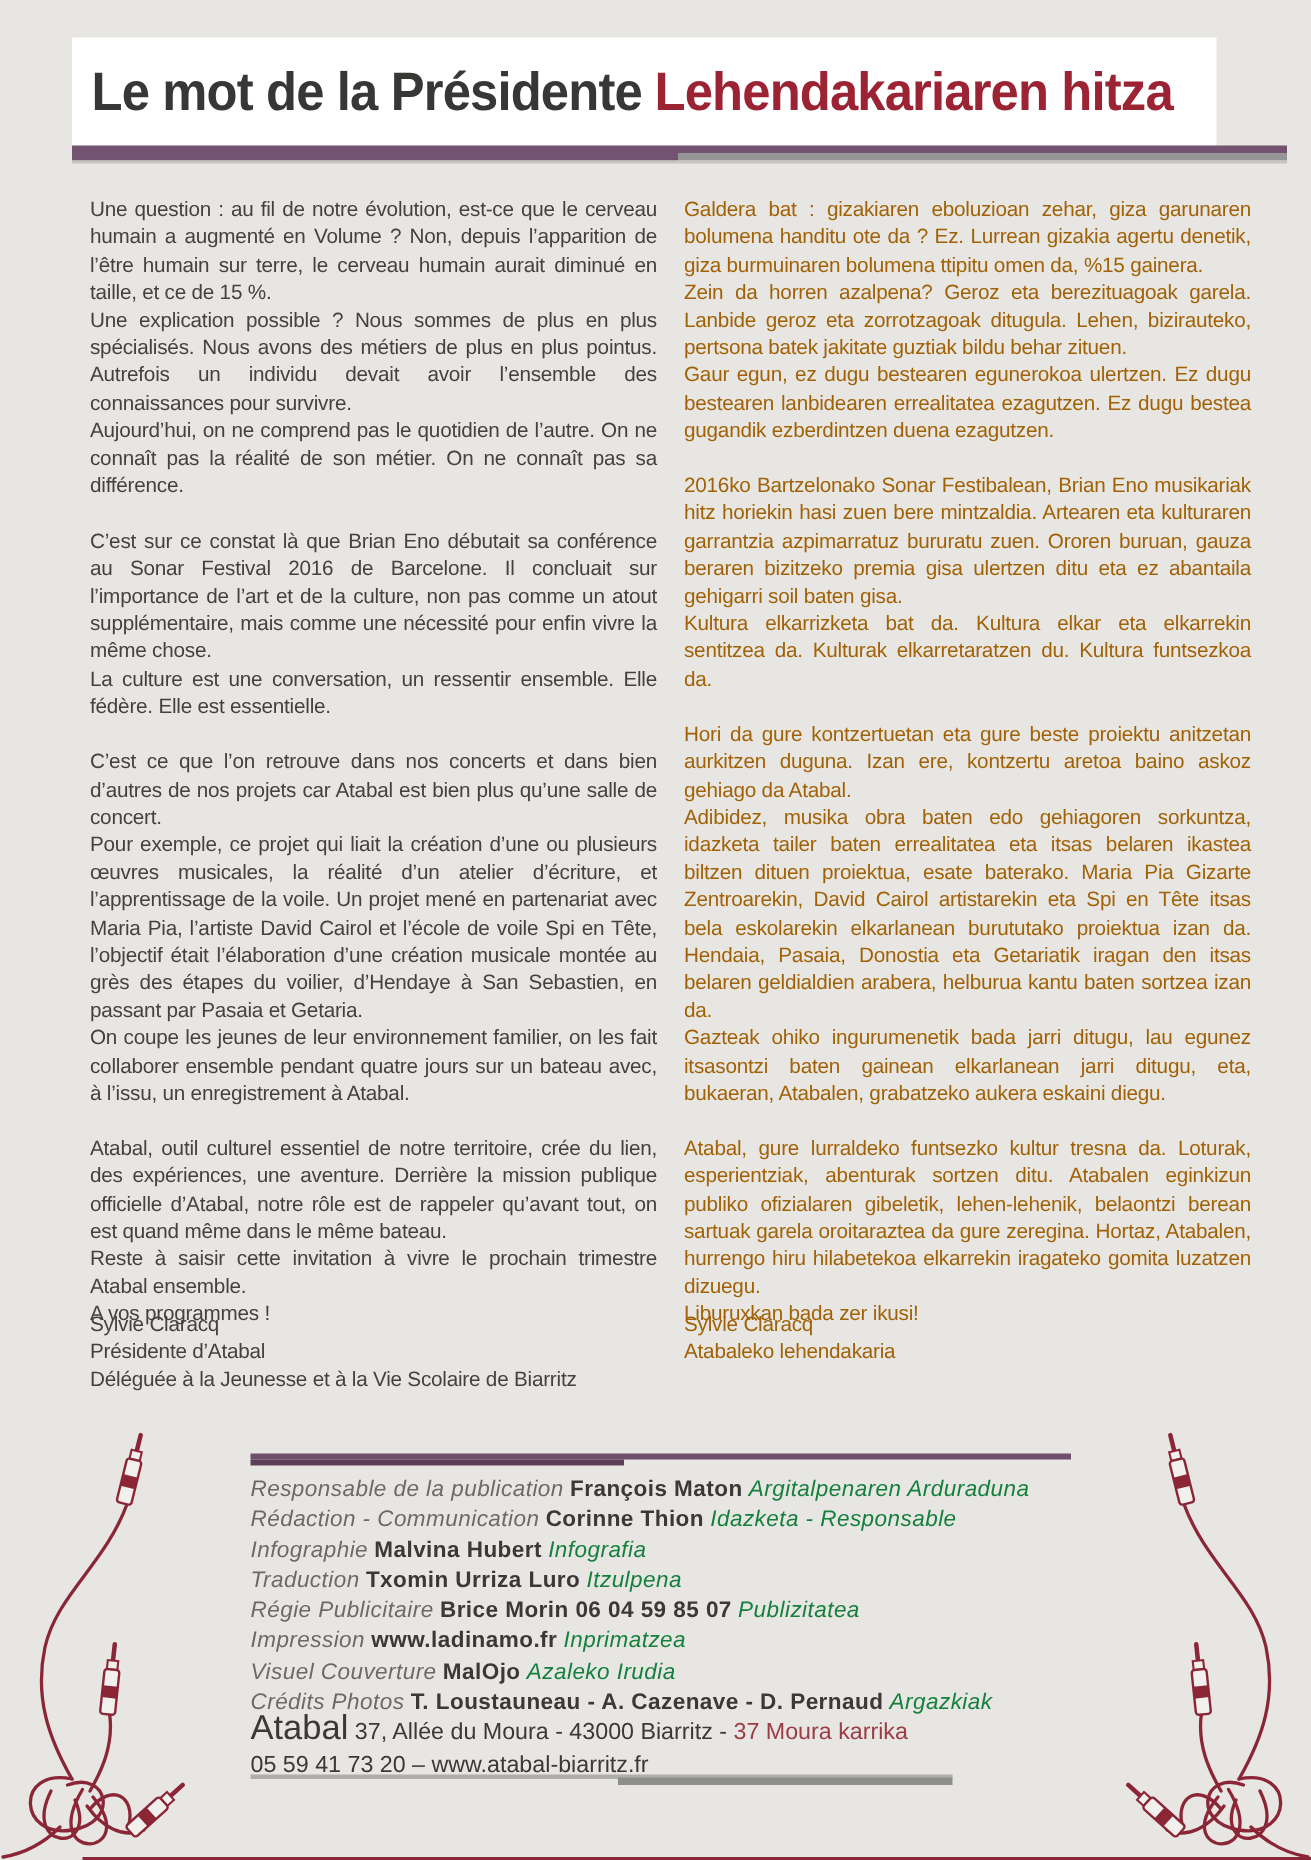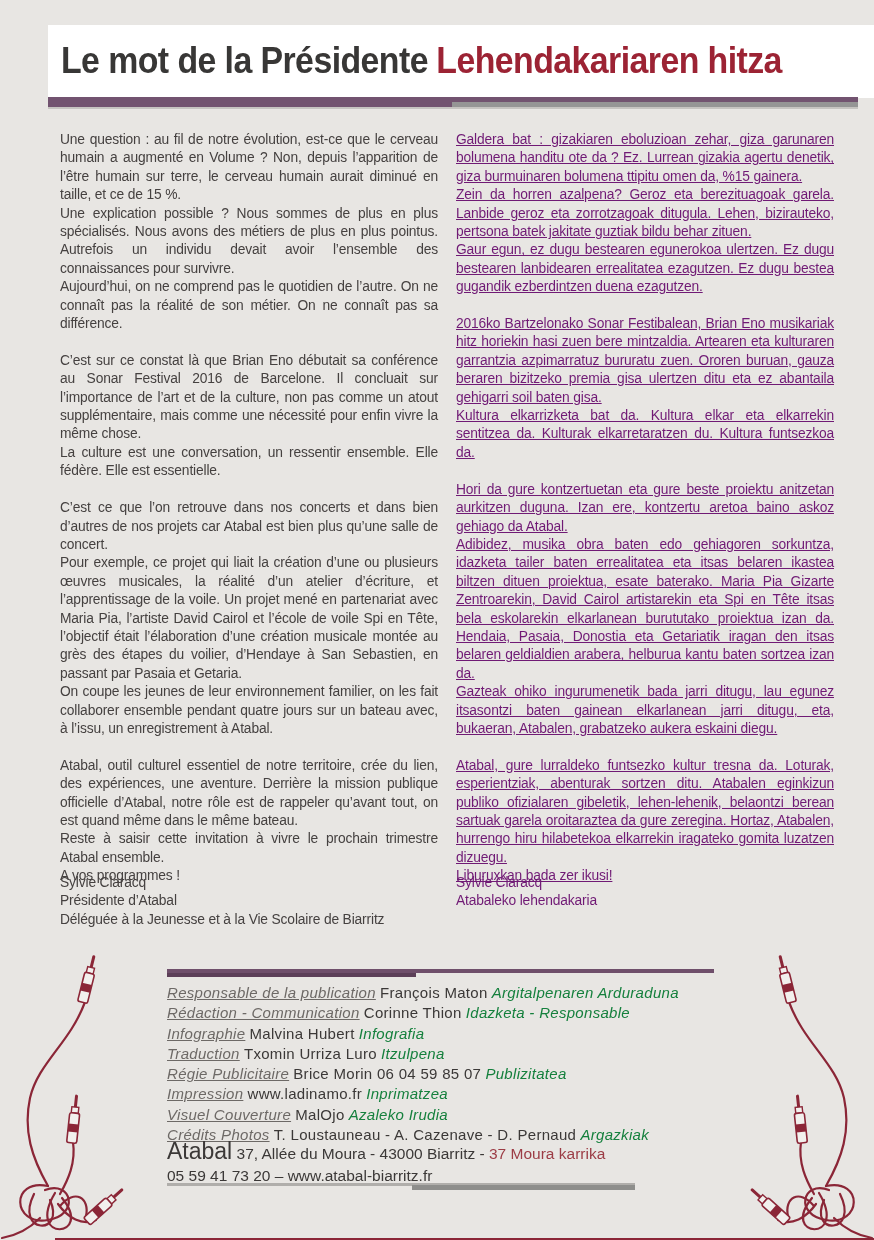--- a/index.html
+++ b/index.html
@@ -3,49 +3,49 @@
 <meta charset="utf-8">
 <style>
   html,body { margin:0; padding:0; background:#6b6b6b; }
   .page {
     position:relative; width:874px; height:1240px; margin:0 auto;
     background:#e8e6e3; overflow:hidden;
     font-family:"Liberation Sans", sans-serif;
   }
 
   
-  .header-band { position:absolute; left:48px; top:25px; width:826px; height:73px; background:#ffffff; }
+  .header-band { position:absolute; left:48px; top:25px; width:763px; height:73px; background:#ffffff; }
   .page-title {
     position:absolute; left:13px; top:15px; white-space:nowrap;
     font-size:36px; font-weight:bold; letter-spacing:-0.6px;
     transform:scaleX(.94); transform-origin:left center; color:#383736;
   }
   .page-title .t-eu { color:#9c2334; margin-left:9px; }
   .rule { position:absolute; }
   .hr-top    { left:48px;  top:97px;  width:810px; height:5px; background:#725370; }
   .hr-left   { left:48px;  top:102px; width:404px; height:5px; background:#725370; }
   .hr-right  { left:452px; top:102px; width:406px; height:5px; background:#959595; }
   .hr-shadow { left:48px;  top:107px; width:810px; height:2px; background:#c6c4c1; }
 
   
   .columns { position:absolute; left:60px; top:131px; width:774px; height:820px; }
   .col { position:absolute; top:0; width:378px; font-size:13.8px; line-height:18.4px;
          letter-spacing:-0.15px; text-align:justify; }
   .col p { margin:0; }
   .col .block { margin-bottom:18.4px; }
   .col-left  { left:0;   color:#454140; }
-  .col-right { left:396px; color:#701a75;text-decoration:underline; }
+  .col-right { left:396px; color:#a16207; }
   .signature { position:absolute; left:0; top:743px; text-align:left; }
 
   
   .fr-top  { left:167px; top:969px;  width:547px; height:4px; background:#6f4f6b; }
   .fr-sub  { left:167px; top:973px;  width:249px; height:4px; background:#5c3f58; }
   .credits { position:absolute; left:167px; top:983px; font-size:15px; line-height:20.3px; }
-  .credit-row .c-fr   { font-style:italic; color:#6d6966; letter-spacing:.3px;text-decoration:underline; }
-  .credit-row .c-name { font-weight:normal;  color:#3b3837; letter-spacing:.3px; }
+  .credit-row .c-fr   { font-style:italic; color:#6d6966; letter-spacing:.3px; }
+  .credit-row .c-name { font-weight:bold;  color:#3b3837; letter-spacing:.3px; }
   .credit-row .c-eu   { font-style:italic; color:#15803d; letter-spacing:.3px; }
 
   .address { position:absolute; left:167px; top:1140px; font-size:15.5px; line-height:22px; color:#3b3837; }
   .address .brand { font-weight:normal; font-size:23px; }
   .address .addr-eu { color:#9c3c45; }
 
   .fb-light { left:167px; top:1183px; width:468px; height:3px; background:#b0aeab; }
   .fb-dark  { left:412px; top:1185px; width:223px; height:5px; background:#8e8e8c; }
 
   .bottom-edge { position:absolute; left:55px; bottom:0; width:819px; height:2px; background:#8b2637; }

